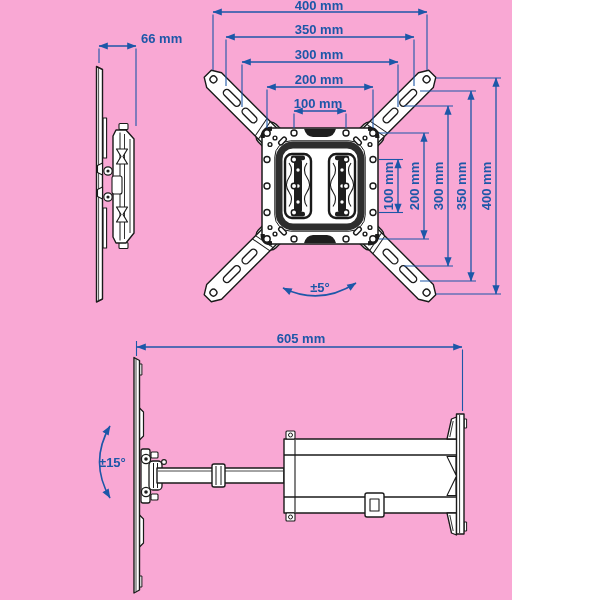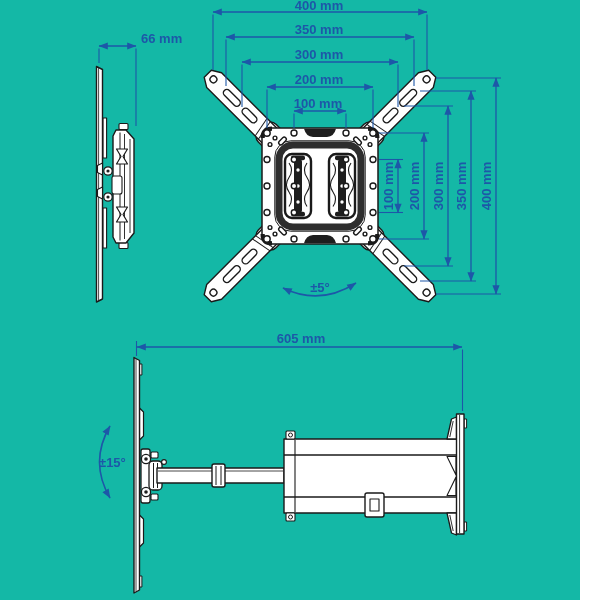--- a/index.html
+++ b/index.html
@@ -1,16 +1,16 @@
 <!DOCTYPE html>
 <html><head>
 <meta charset="utf-8">
 <style>
   html,body{margin:0;padding:0;background:#fff;}
-  .stage{width:580px;height:600px;background:#14b8a6;position:relative;overflow:hidden;}
+  .stage{width:512px;height:600px;background:#f9a8d4;position:relative;overflow:hidden;}
   svg{display:block;}
   .dim-label{font-family:"Liberation Sans",sans-serif;font-size:13px;font-weight:700;fill:#1d57a8;}
   .dim-line{stroke:#1d57a8;stroke-width:1.3;fill:none;}
   .ext-line{stroke:#1d57a8;stroke-width:1.1;fill:none;}
   .arc-line{stroke:#1d57a8;stroke-width:1.6;fill:none;}
   .ink{stroke:#1a1a1a;fill:#fff;}
   .ink-thin{stroke:#1a1a1a;fill:none;}
   .dark{fill:#1e1e1e;stroke:none;}
 </style>
 </head>

